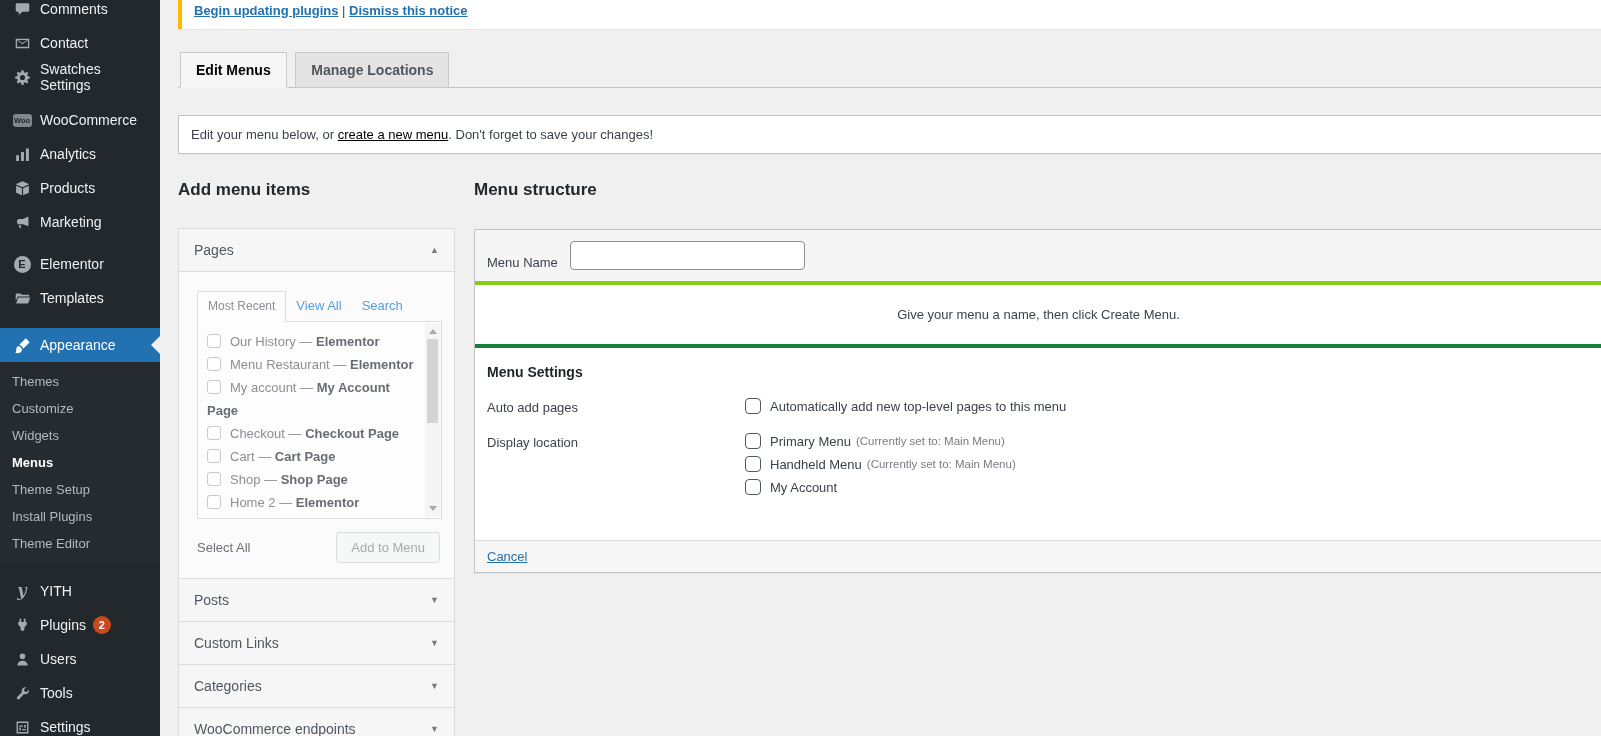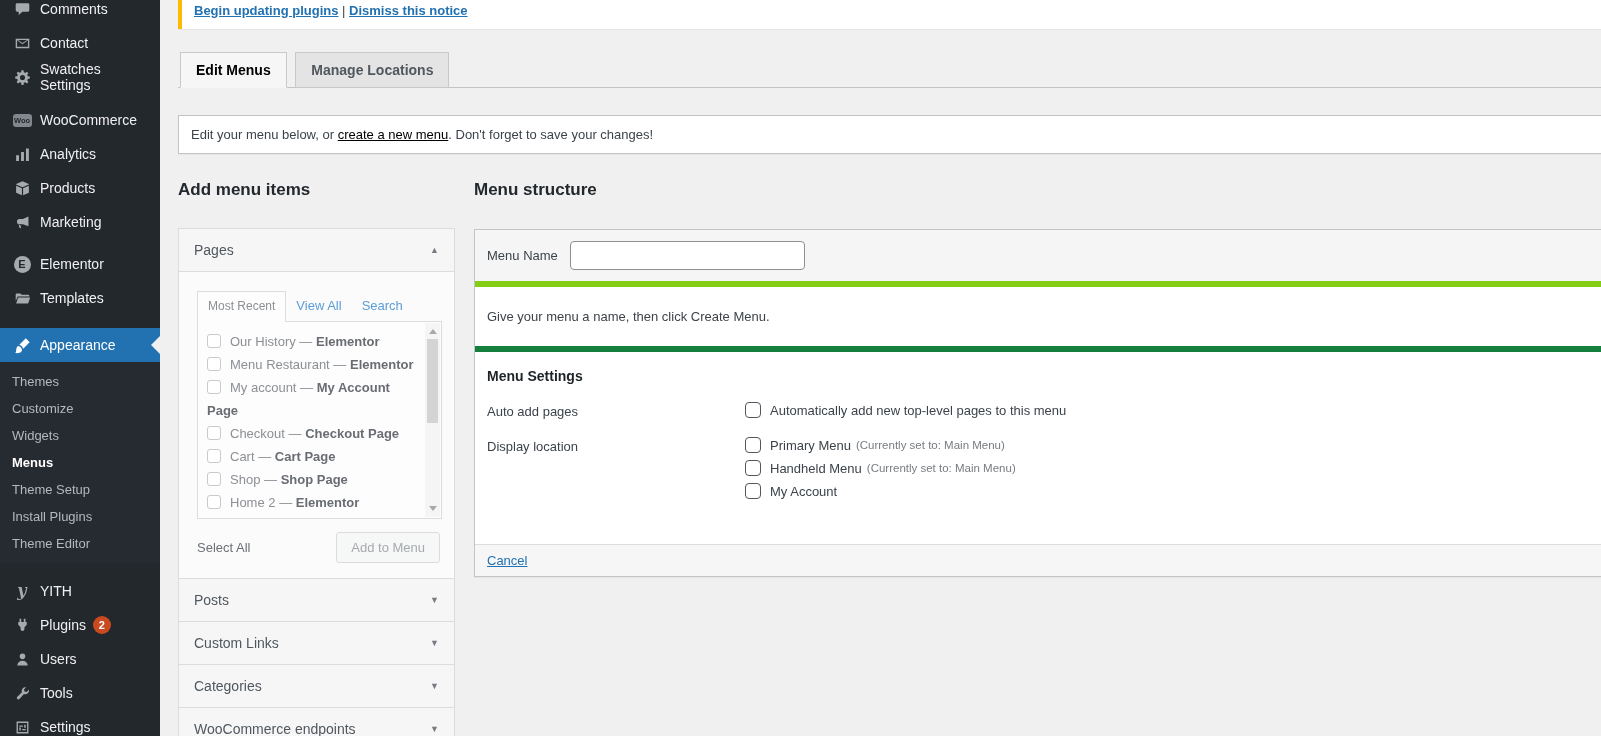--- a/index.html
+++ b/index.html
@@ -83,26 +83,26 @@
   .sb-down { bottom:6px; border-top:5px solid #a7aaad; border-bottom:none; }
   .sb-thumb { position:absolute; left:2px; right:2px; top:16px; height:84px; background:#d4d4d6; }
   .button-controls { display:flex; align-items:center; justify-content:space-between; padding:13px 2px 13px 0; }
   .select-all { color:#6c7076; font-size:13px; cursor:pointer; }
   .btn-disabled { background:#f6f7f7; border:1px solid #dcdcde; border-radius:3px; color:#a7aaad;
     font-size:13px; padding:7px 14px; display:inline-block; }
 
   
   .menu-edit { border:1px solid #c3c4c7; background:#fff; box-shadow:0 1px 1px rgba(0,0,0,.04);
     margin-right:-2px; }
-  .name-row { background:#f5f5f6; border-bottom:6px solid #84cc16; padding:11px 12px;
-    display:flex; align-items:center; }
+  .name-row { background:#f5f5f6; border-bottom:4px solid #84cc16; padding:11px 12px;
+    display:flex; align-items:flex-end; }
   .name-row .nlabel { margin-right:12px; color:#3c434a; }
   .menu-name-input { width:235px; height:29px; border:1px solid #8c8f94; border-radius:4px;
     background:#fff; padding:0 8px; font:inherit; color:#2c3338; }
-  .help-row { padding:22px 12px; border-bottom:6px solid #15803d; color:#3c434a; }
+  .help-row { padding:22px 12px; border-bottom:4px solid #15803d; color:#3c434a;text-align:center; }
   .settings-sec { padding:16px 12px 26px; }
   .settings-title { font-size:14px; font-weight:700; color:#1d2327; margin-bottom:18px; }
   .form-row { display:flex; margin-bottom:12px; }
   .form-label { width:258px; flex:none; color:#3c434a; padding-top:2px; }
   .chk-row { display:flex; align-items:center; margin-bottom:7px; color:#3c434a; cursor:pointer; }
   .chk { width:16px; height:16px; border:1px solid #50575e; border-radius:4px; background:#fff;
     margin-right:9px; flex:none; }
   .note { color:#787c82; font-size:11.5px; margin-left:5px; }
   .menu-footer { background:#f6f6f7; border-top:1px solid #dcdcde; padding:8px 12px; }
   .cancel-link { color:#2271b1; text-decoration:underline; cursor:pointer; }

